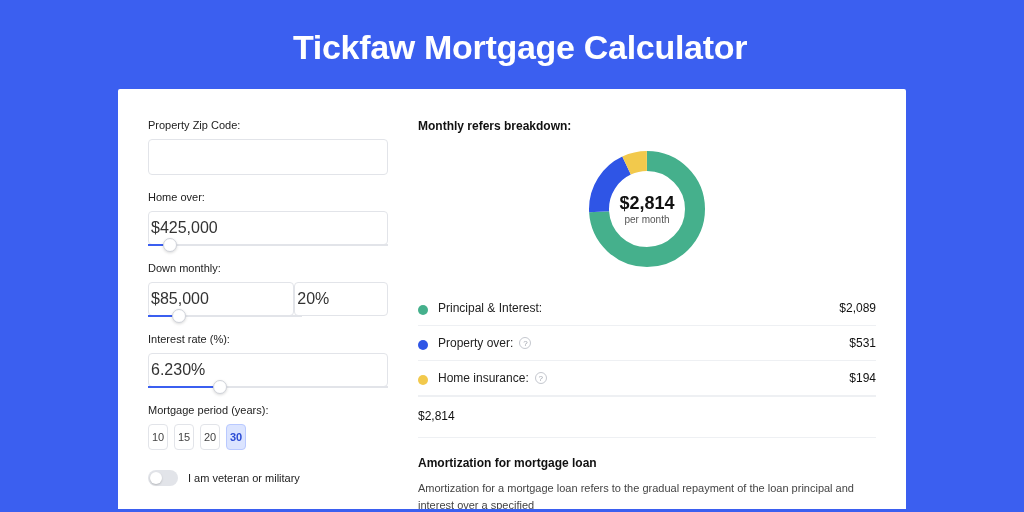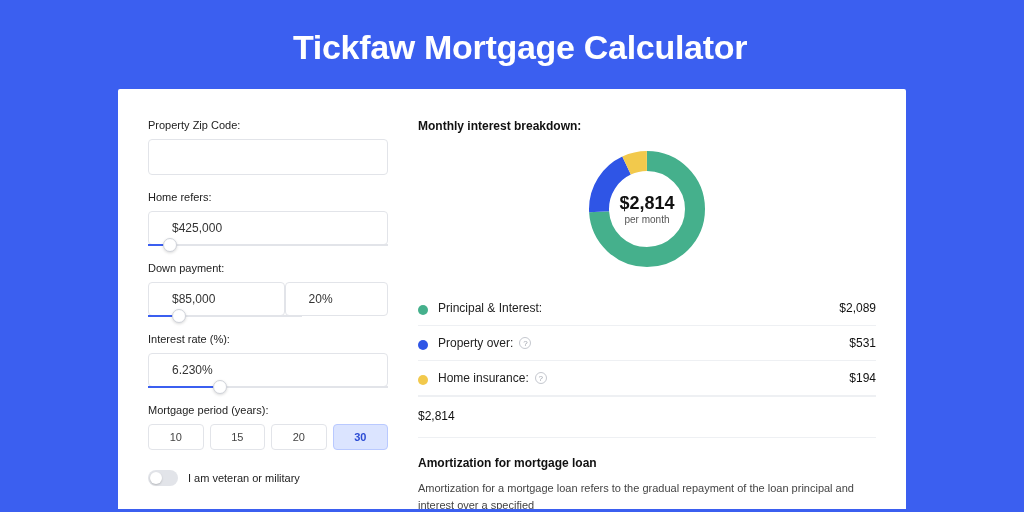--- a/index.html
+++ b/index.html
@@ -36,22 +36,22 @@
     font-size: 11px;
     color: #222;
     margin-bottom: 8px;
     display: block;
   }
   .text-input {
     width: 100%;
     height: 34px;
     border: 1px solid #e2e4e9;
     border-radius: 4px;
-    padding: 0 23px;
-    font-size: 12px;
+    padding: 0 2px;
+    font-size: 16px;
     color: #333;
   }
   .text-input.tall { height: 36px; }
   .row { display: flex; }
   .row .text-input:first-child { flex: 1.6; }
   .row .text-input:last-child { flex: 1; }
   .slider-track {
     position: relative;
     height: 2px;
     background: #e2e4e9;
@@ -68,21 +68,21 @@
     top: -6px;
     width: 14px; height: 14px;
     border-radius: 50%;
     background: #fff;
     border: 1px solid #d0d3da;
     box-shadow: 0 1px 3px rgba(0,0,0,0.15);
     transform: translateX(-50%);
   }
   .period-row { display: flex; gap: 6px; }
   .period-btn {
-    width: 56px; height: 26px;
+    width: 20px; height: 26px;
     border: 1px solid #e2e4e9;
     border-radius: 4px;
     background: #fff;
     font-size: 11px;
     color: #444;
     display: flex; align-items: center; justify-content: center;
     cursor: pointer;
   }
   .period-btn.selected {
     background: #dbe4ff;
@@ -158,30 +158,30 @@
 <div class="card">
 
   <div class="left-col">
 
     <div class="field-group">
       <label class="field-label">Property Zip Code:</label>
       <input class="text-input tall" value="" style="">
     </div>
 
     <div class="field-group">
-      <label class="field-label">Home refers:</label>
+      <label class="field-label">Home over:</label>
       <input class="text-input" value="$425,000" style="">
       <div class="slider-track">
         <div class="slider-fill" style="width:9%"></div>
         <div class="slider-thumb" style="left:9%"></div>
       </div>
     </div>
 
     <div class="field-group">
-      <label class="field-label">Down payment:</label>
+      <label class="field-label">Down monthly:</label>
       <div class="row">
         <input class="text-input" value="$85,000" style="">
         <input class="text-input" value="20%" style="">
       </div>
       <div class="slider-track" style="width:64%">
         <div class="slider-fill" style="width:20%"></div>
         <div class="slider-thumb" style="left:20%"></div>
       </div>
     </div>
 
@@ -206,21 +206,21 @@
 
     <div class="toggle-row">
       <div class="toggle"></div>
       <span class="toggle-label">I am veteran or military</span>
     </div>
 
   </div>
 
   <div class="right-col">
 
-    <div class="section-title">Monthly interest breakdown:</div>
+    <div class="section-title">Monthly refers breakdown:</div>
 
     <div class="donut-wrap">
       <div class="donut">
         <svg width="124" height="124" viewBox="0 0 124 124">
           <circle cx="62" cy="62" r="48" fill="none" stroke="#45b08c" stroke-width="20" stroke-dasharray="223 301"></circle>
           <circle cx="62" cy="62" r="48" fill="none" stroke="#2f55e6" stroke-width="20" stroke-dasharray="57 301" stroke-dashoffset="-223"></circle>
           <circle cx="62" cy="62" r="48" fill="none" stroke="#f2c94c" stroke-width="20" stroke-dasharray="21 301" stroke-dashoffset="-280"></circle>
         </svg>
         <div class="donut-center">
           <div class="donut-amount">$2,814</div>

